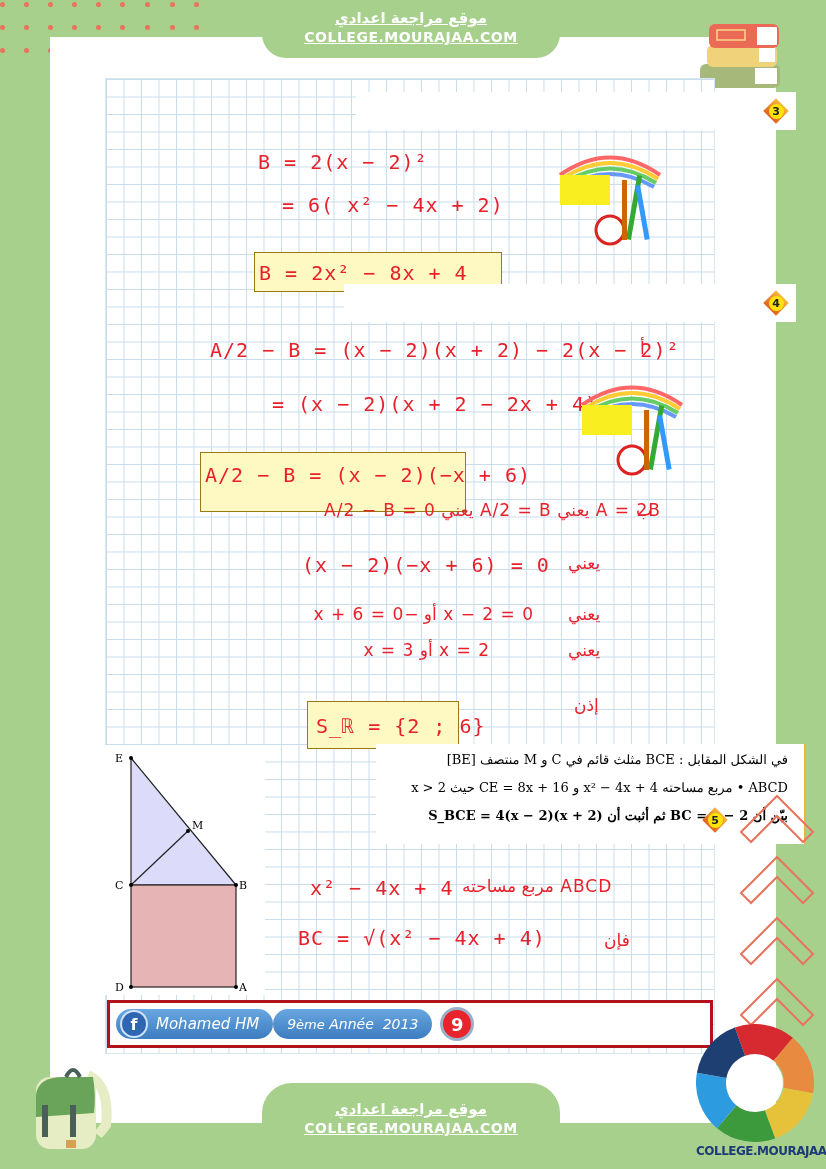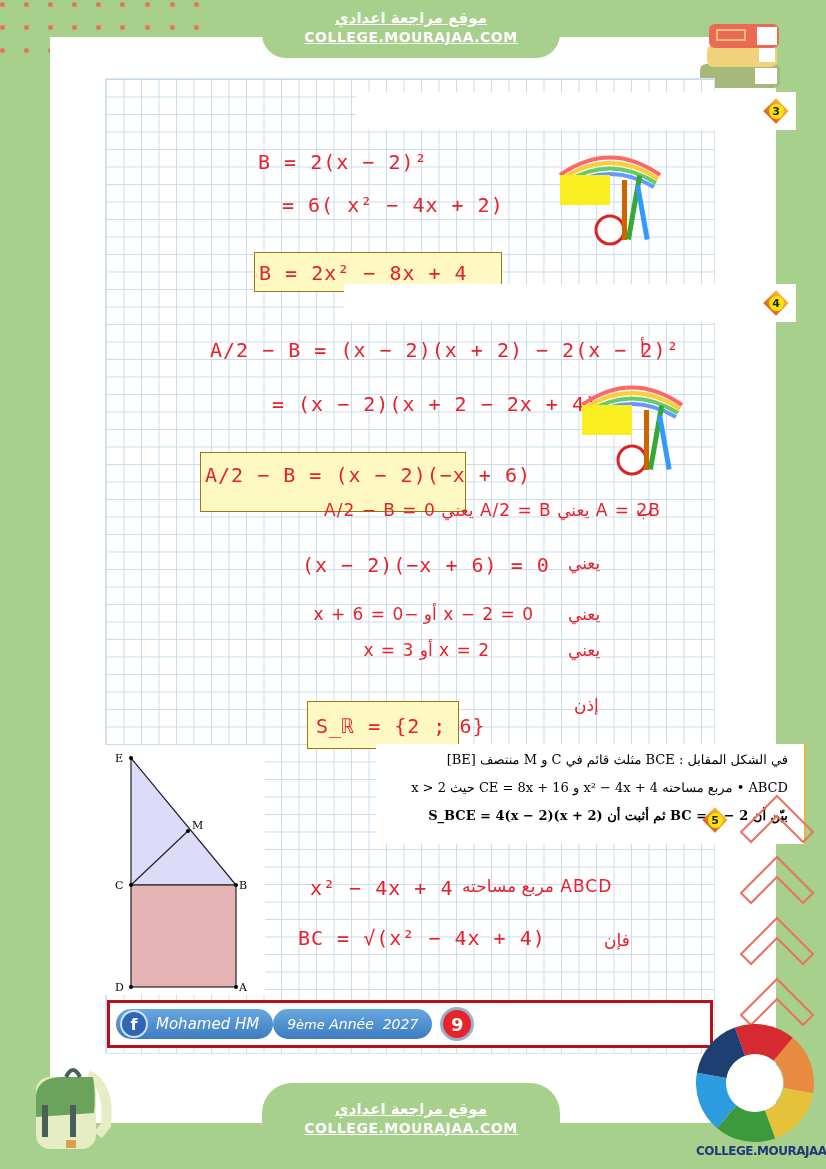--- a/index.html
+++ b/index.html
@@ -202,21 +202,21 @@
 <div class="hw ar" style="left:604px;top:930px">فإن</div>
 
 <div class="footer-bar">
   <a class="fb-pill">
     <span class="fb-icon">f</span>
     <span>Mohamed HM</span>
   </a>
   <span class="yr-pill">
     <span>9</span>
       <sup>ème</sup>
-      <span style="white-space:pre"> Année  2027</span>
+      <span style="white-space:pre"> Année  2013</span>
   </span>
   <span class="page-num">9</span>
 </div>
 
 <svg class="chev" style="top:792px" viewBox="0 0 80 60">
     <path d="M4 40 L40 4 L76 40 L66 50 L40 24 L14 50 Z" fill="none" stroke="#e8735f" stroke-width="2"></path>
   </svg>
 <svg class="chev" style="top:853px" viewBox="0 0 80 60">
     <path d="M4 40 L40 4 L76 40 L66 50 L40 24 L14 50 Z" fill="none" stroke="#e8735f" stroke-width="2"></path>
   </svg>

